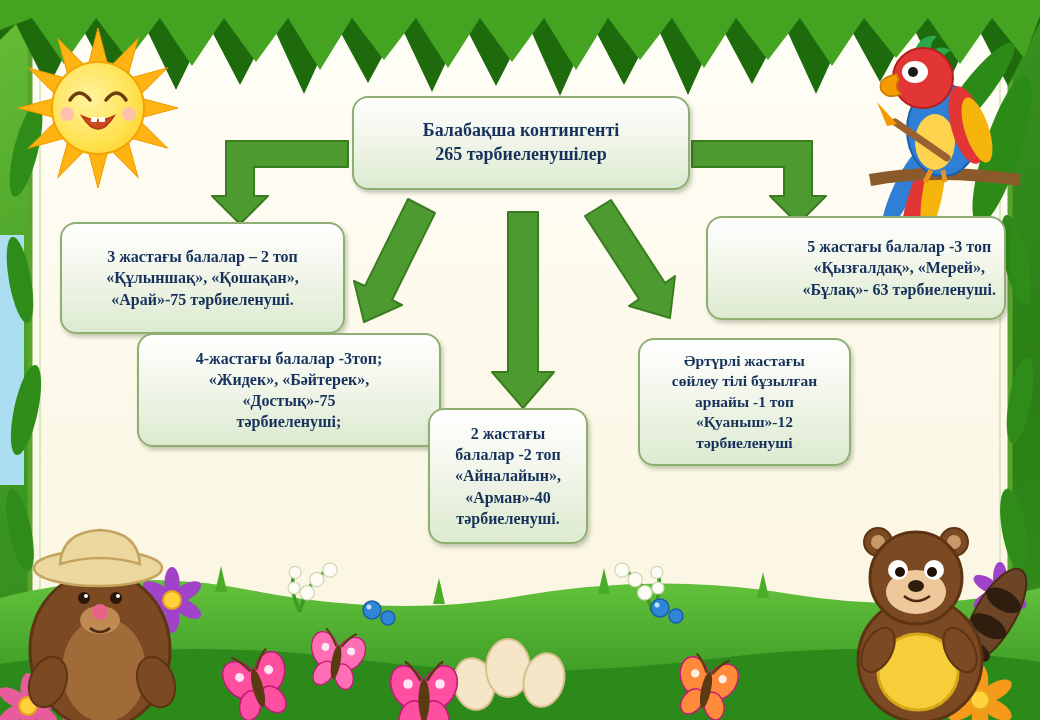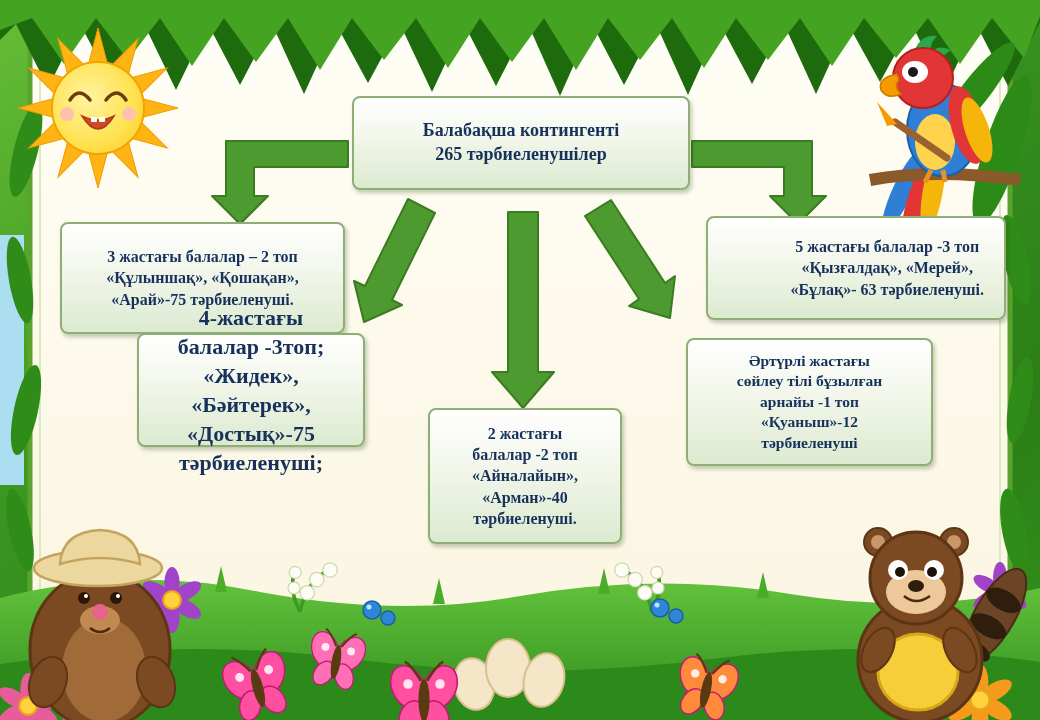--- a/index.html
+++ b/index.html
@@ -8,30 +8,30 @@
     background:linear-gradient(150deg,#67bd36 0%,#3a9421 40%,#2b7f16 75%,#35911c 100%);
     font-family:"Liberation Serif",serif;
   }
   .layer{position:absolute;left:0;top:0;width:1040px;height:720px;}
   .deco{z-index:1;}
   .arrows{z-index:2;}
   .node{
     position:absolute;z-index:3;display:flex;align-items:center;justify-content:center;
     text-align:center;white-space:pre-line;font-weight:bold;color:#16325c;
     background:linear-gradient(180deg,#ffffff 0%,#f2f6ea 45%,#dcead0 100%);
-    border:2px solid #8fae74;border-radius:8px;
+    border:2px solid #8fae74;border-radius:16px;
     box-shadow:2px 3px 4px rgba(40,70,20,.28);
-    padding:4px 20px;box-sizing:border-box;line-height:1.32;
+    padding:4px 8px;box-sizing:border-box;line-height:1.32;
   }
   #node-root{left:352px;top:96px;width:338px;height:94px;font-size:18px;}
   #node-age3{left:60px;top:222px;width:285px;height:112px;font-size:16px;}
   #node-age5{left:706px;top:216px;width:300px;height:104px;font-size:16px;justify-content:flex-end;}
-  #node-age4{left:137px;top:333px;width:228px;height:114px;font-size:22px;}
-  #node-age2{left:428px;top:408px;width:194px;height:136px;font-size:16px;}
-  #node-special{left:638px;top:338px;width:247px;height:128px;font-size:15.5px;margin-left:48px;}
+  #node-age4{left:137px;top:333px;width:304px;height:114px;font-size:16px;}
+  #node-age2{left:428px;top:408px;width:160px;height:136px;font-size:16px;}
+  #node-special{left:638px;top:338px;width:213px;height:128px;font-size:15.5px;}
 </style>
 </head>
 <body>
 
 <div class="stage">
 
   <svg class="layer deco" viewBox="0 0 1040 720">
     <defs>
       <linearGradient id="paperG" x1="0" y1="0" x2="0" y2="1">
         <stop offset="0" stop-color="#fffef6"></stop>

